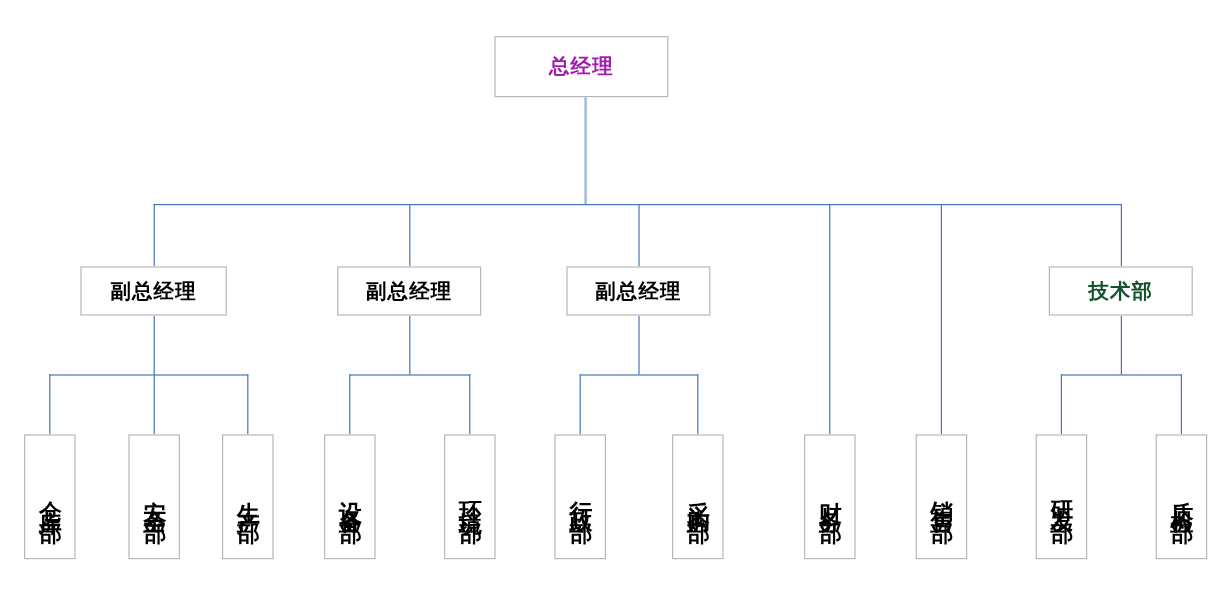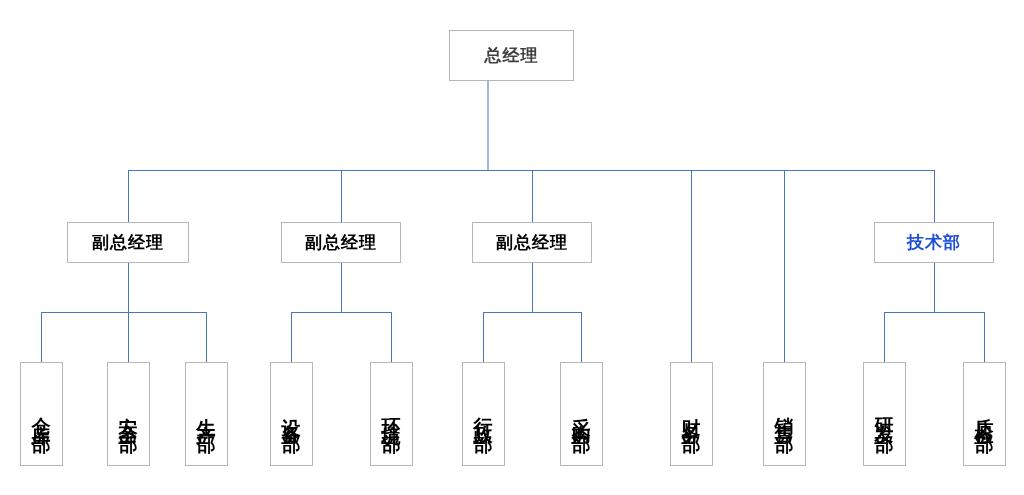--- a/index.html
+++ b/index.html
@@ -67,34 +67,34 @@
   <div class="line" style="left: 532px; top: 263px; width: 1px; height: 49px; background: rgb(70, 119, 184);"></div>
   <div class="line" style="left: 483px; top: 312px; width: 99px; height: 1px; background: rgb(70, 119, 184);"></div>
   <div class="line" style="left: 483px; top: 312px; width: 1px; height: 50px; background: rgb(70, 119, 184);"></div>
   <div class="line" style="left: 581px; top: 312px; width: 1px; height: 50px; background: rgb(70, 119, 184);"></div>
 
   <div class="line" style="left: 934px; top: 263px; width: 1px; height: 49px; background: rgb(70, 119, 184);"></div>
   <div class="line" style="left: 884px; top: 312px; width: 101px; height: 1px; background: rgb(70, 119, 184);"></div>
   <div class="line" style="left: 884px; top: 312px; width: 1px; height: 50px; background: rgb(70, 119, 184);"></div>
   <div class="line" style="left: 984px; top: 312px; width: 1px; height: 50px; background: rgb(70, 119, 184);"></div>
 
-  <div class="box h" style="left: 449px; top: 30px; width: 125px; height: 51px; border-color: rgb(183, 183, 183); color: #404040;">
+  <div class="box h" style="left: 412px; top: 30px; width: 145px; height: 51px; border-color: rgb(183, 183, 183); color: #a21caf;">
     <span>总经理</span>
   </div>
 
   <div class="box h" style="left: 67px; top: 222px; width: 122px; height: 41px; border-color: rgb(183, 183, 183); color: rgb(0, 0, 0);">
     <span>副总经理</span>
   </div>
   <div class="box h" style="left: 281px; top: 222px; width: 120px; height: 41px; border-color: rgb(183, 183, 183); color: rgb(0, 0, 0);">
     <span>副总经理</span>
   </div>
   <div class="box h" style="left: 472px; top: 222px; width: 120px; height: 41px; border-color: rgb(183, 183, 183); color: rgb(0, 0, 0);">
     <span>副总经理</span>
   </div>
-  <div class="box h" style="left: 874px; top: 222px; width: 120px; height: 41px; border-color: rgb(183, 183, 183); color: #1d4ed8;">
+  <div class="box h" style="left: 874px; top: 222px; width: 120px; height: 41px; border-color: rgb(183, 183, 183); color: #14532d;">
     <span>技术部</span>
   </div>
 
   <div class="box v" style="left: 20px; top: 362px; width: 43px; height: 104px; border-color: rgb(183, 183, 183); color: rgb(0, 0, 0);">
     <span>仓库部</span>
   </div>
   <div class="box v" style="left: 107px; top: 362px; width: 43px; height: 104px; border-color: rgb(183, 183, 183); color: rgb(0, 0, 0);">
     <span>安全部</span>
   </div>
   <div class="box v" style="left: 185px; top: 362px; width: 43px; height: 104px; border-color: rgb(183, 183, 183); color: rgb(0, 0, 0);">

